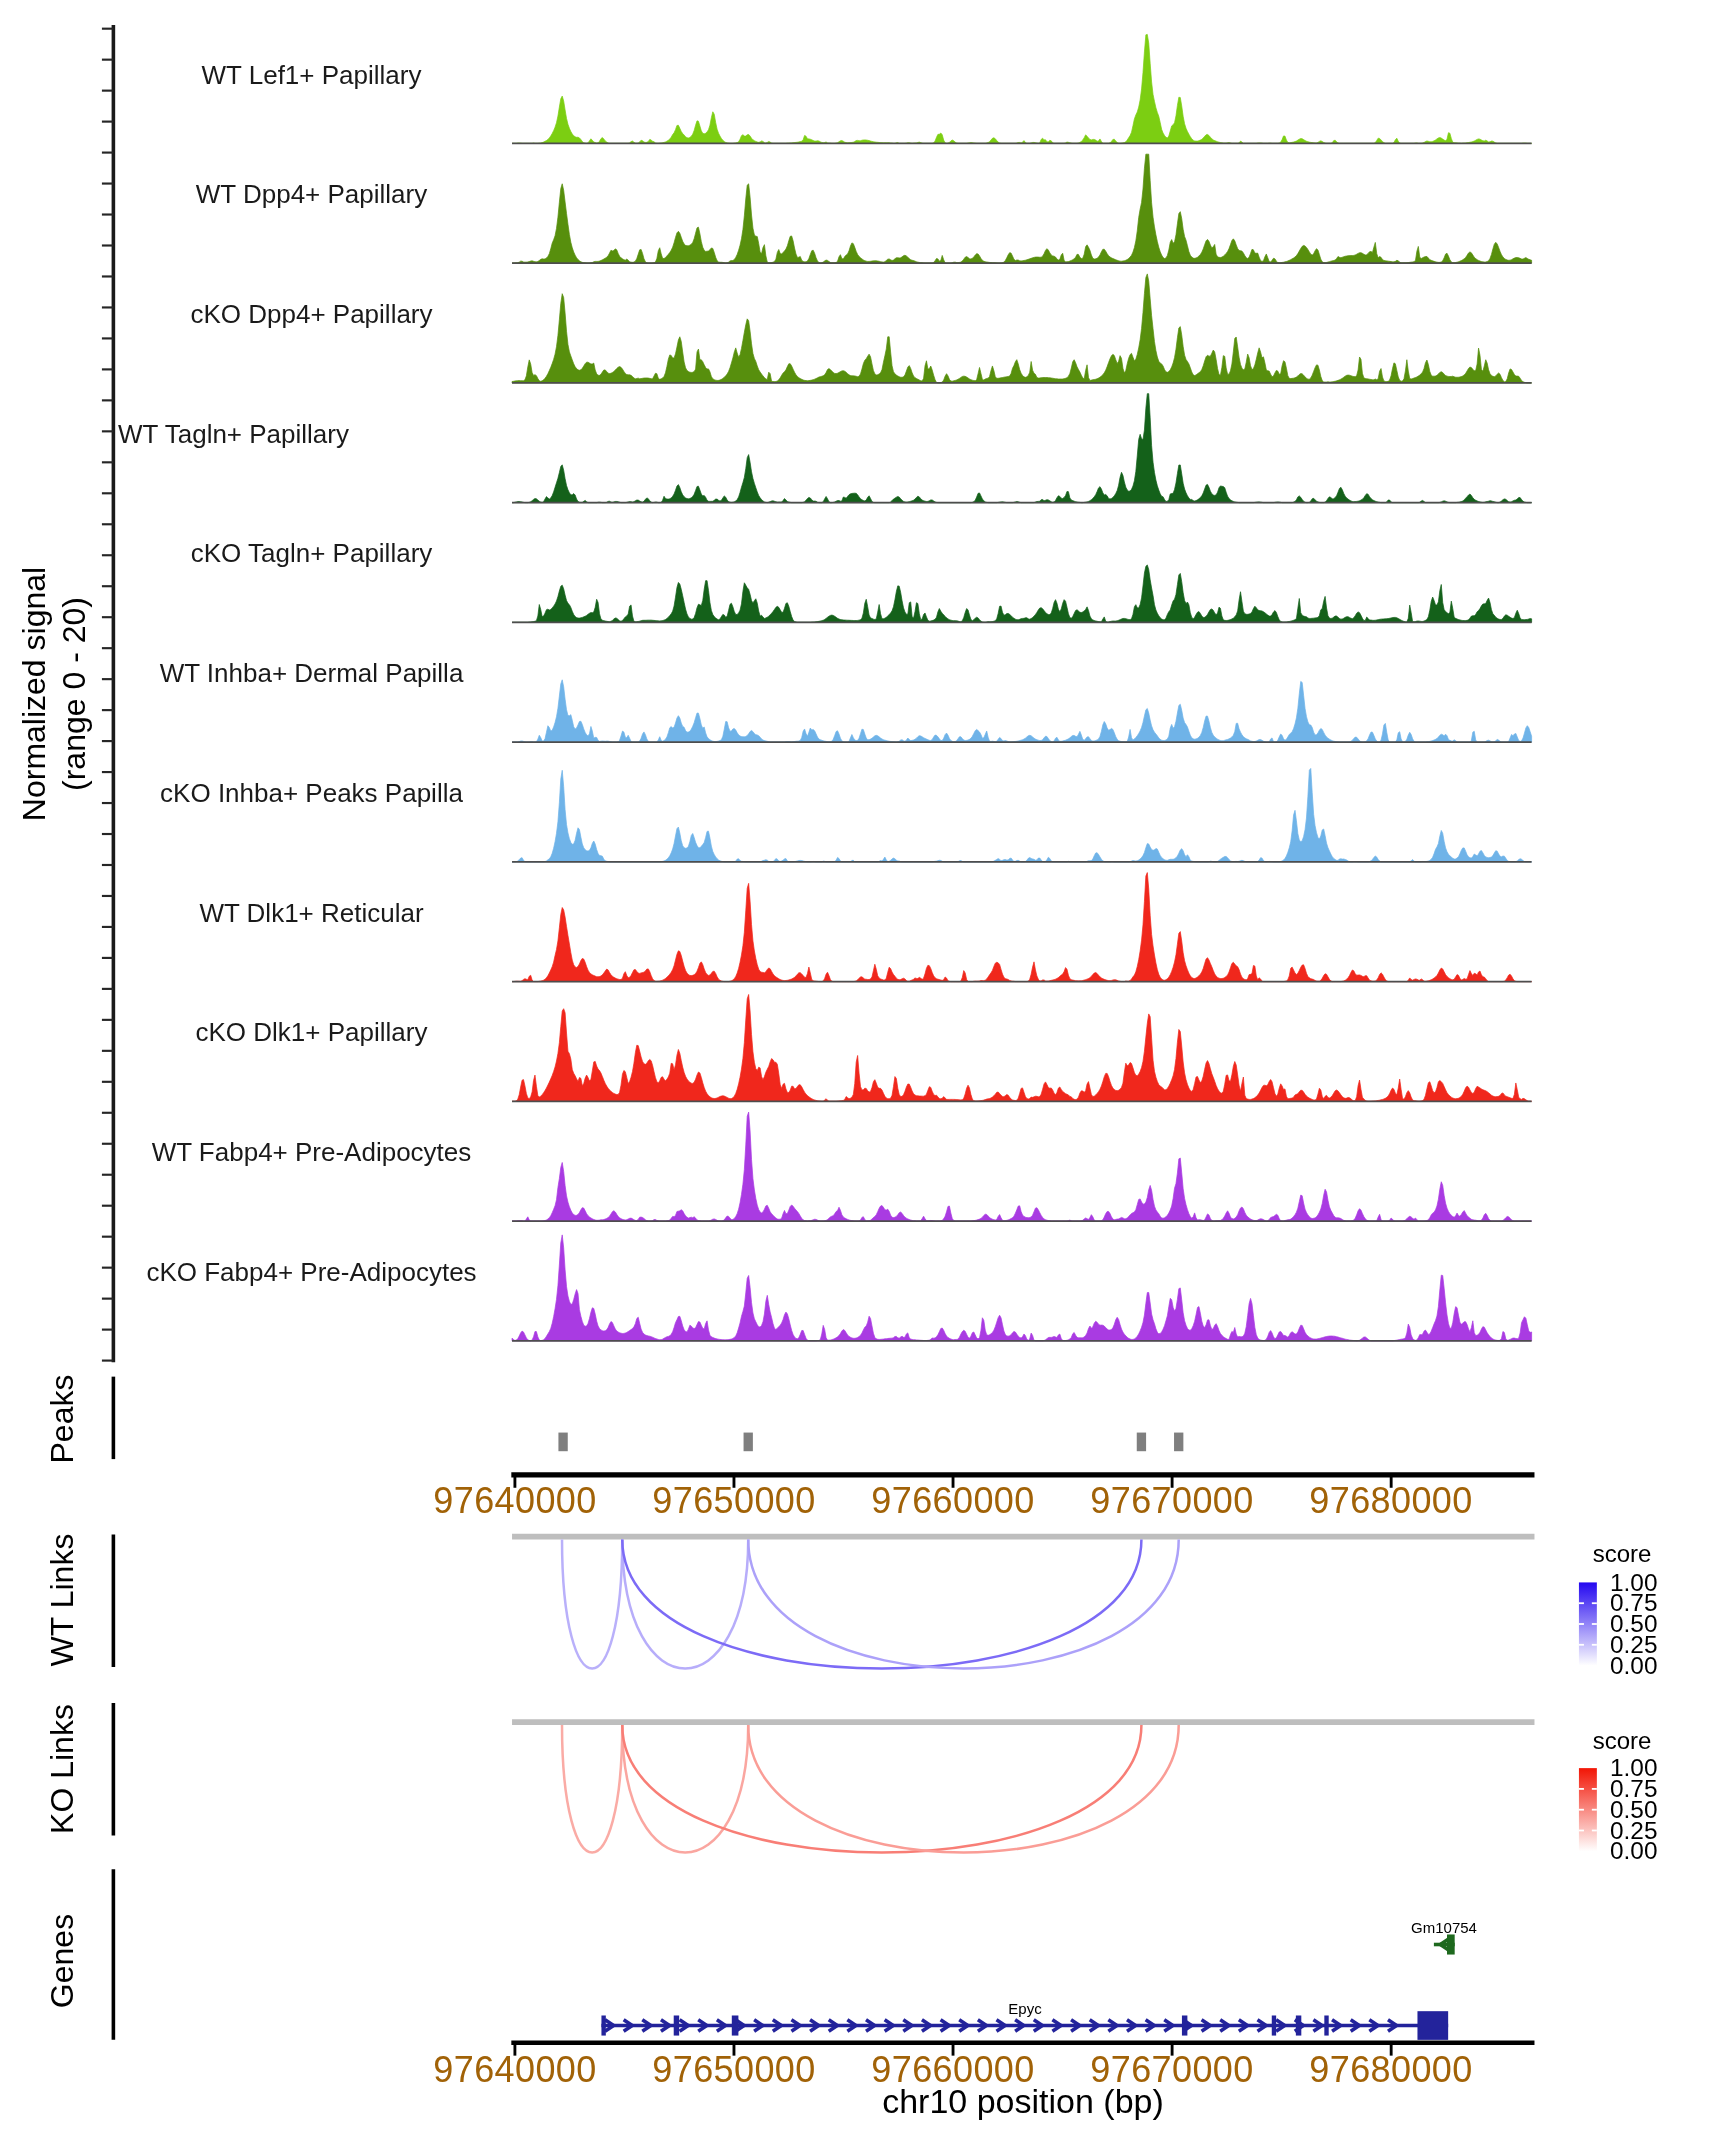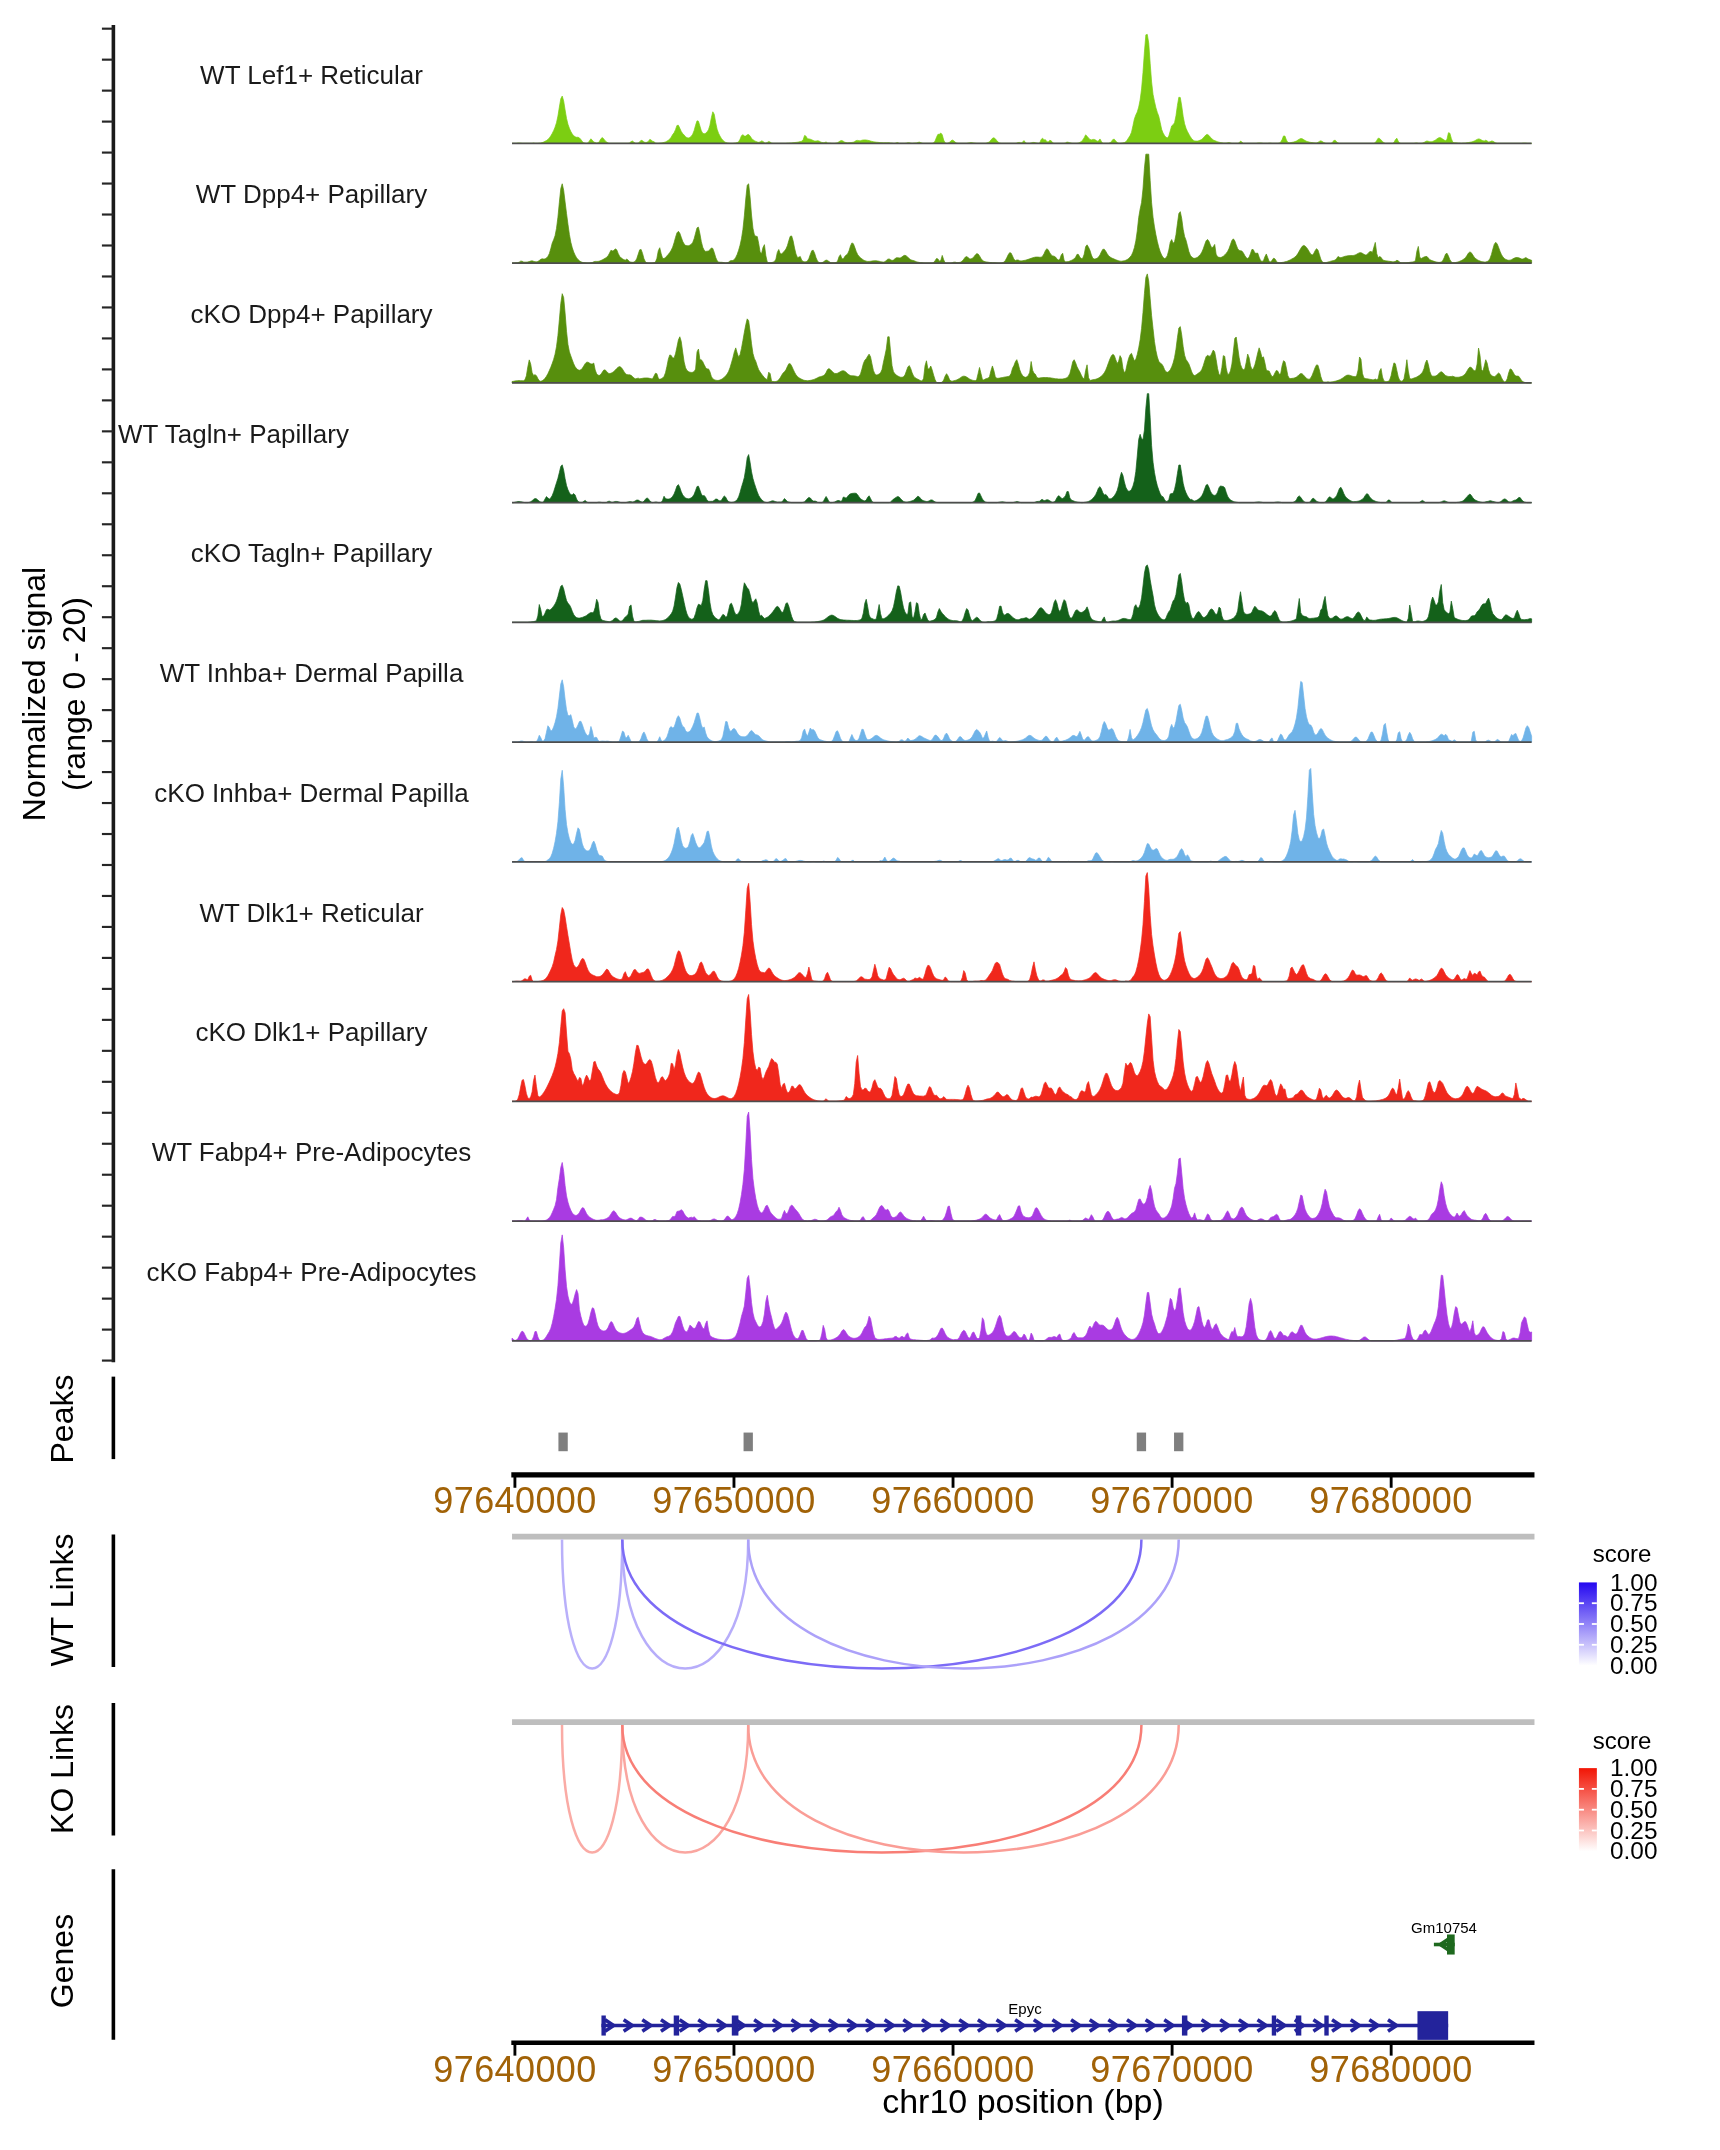--- a/index.html
+++ b/index.html
@@ -205,27 +205,27 @@
     <div>Normalized signal</div>
     <div>(range 0 - 20)</div>
   </div>
   <div class="txt rot sectionlab" style="left:62px;top:1419px;">Peaks</div>
   <div class="txt rot sectionlab" style="left:62px;top:1600px;">WT Links</div>
   <div class="txt rot sectionlab" style="left:62px;top:1769px;">KO Links</div>
   <div class="txt rot sectionlab" style="left:62px;top:1961px;">Genes</div>
   <div class="txt center legendtitle" style="left:1622px;top:1554px;">score</div>
   <div class="txt center legendtitle" style="left:1622px;top:1741px;">score</div>
   <div class="txt center xlabel" style="left:1023px;top:2101px;">chr10 position (bp)</div>
-<div class="txt tracklab" style="left:118px;width:387px;text-align:center;top:60px;">WT Lef1+ Reticular</div>
+<div class="txt tracklab" style="left:118px;width:387px;text-align:center;top:60px;">WT Lef1+ Papillary</div>
     <div class="txt tracklab" style="left:118px;width:387px;text-align:center;top:179px;">WT Dpp4+ Papillary</div>
     <div class="txt tracklab" style="left:118px;width:387px;text-align:center;top:299px;">cKO Dpp4+ Papillary</div>
     <div class="txt tracklab" style="left:118px;width:387px;text-align:left;top:419px;">WT Tagln+ Papillary</div>
     <div class="txt tracklab" style="left:118px;width:387px;text-align:center;top:538px;">cKO Tagln+ Papillary</div>
     <div class="txt tracklab" style="left:118px;width:387px;text-align:center;top:658px;">WT Inhba+ Dermal Papilla</div>
-    <div class="txt tracklab" style="left:118px;width:387px;text-align:center;top:778px;">cKO Inhba+ Dermal Papilla</div>
+    <div class="txt tracklab" style="left:118px;width:387px;text-align:center;top:778px;">cKO Inhba+ Peaks Papilla</div>
     <div class="txt tracklab" style="left:118px;width:387px;text-align:center;top:898px;">WT Dlk1+ Reticular</div>
     <div class="txt tracklab" style="left:118px;width:387px;text-align:center;top:1017px;">cKO Dlk1+ Papillary</div>
     <div class="txt tracklab" style="left:118px;width:387px;text-align:center;top:1137px;">WT Fabp4+ Pre-Adipocytes</div>
     <div class="txt tracklab" style="left:118px;width:387px;text-align:center;top:1257px;">cKO Fabp4+ Pre-Adipocytes</div>
     <div class="txt ticklab center" style="left:515px;top:1501px;">97640000</div>
     <div class="txt ticklab center" style="left:734px;top:1501px;">97650000</div>
     <div class="txt ticklab center" style="left:953px;top:1501px;">97660000</div>
     <div class="txt ticklab center" style="left:1172px;top:1501px;">97670000</div>
     <div class="txt ticklab center" style="left:1391px;top:1501px;">97680000</div>
     <div class="txt legendtick" style="left:1610px;top:1569px;">1.00</div>

